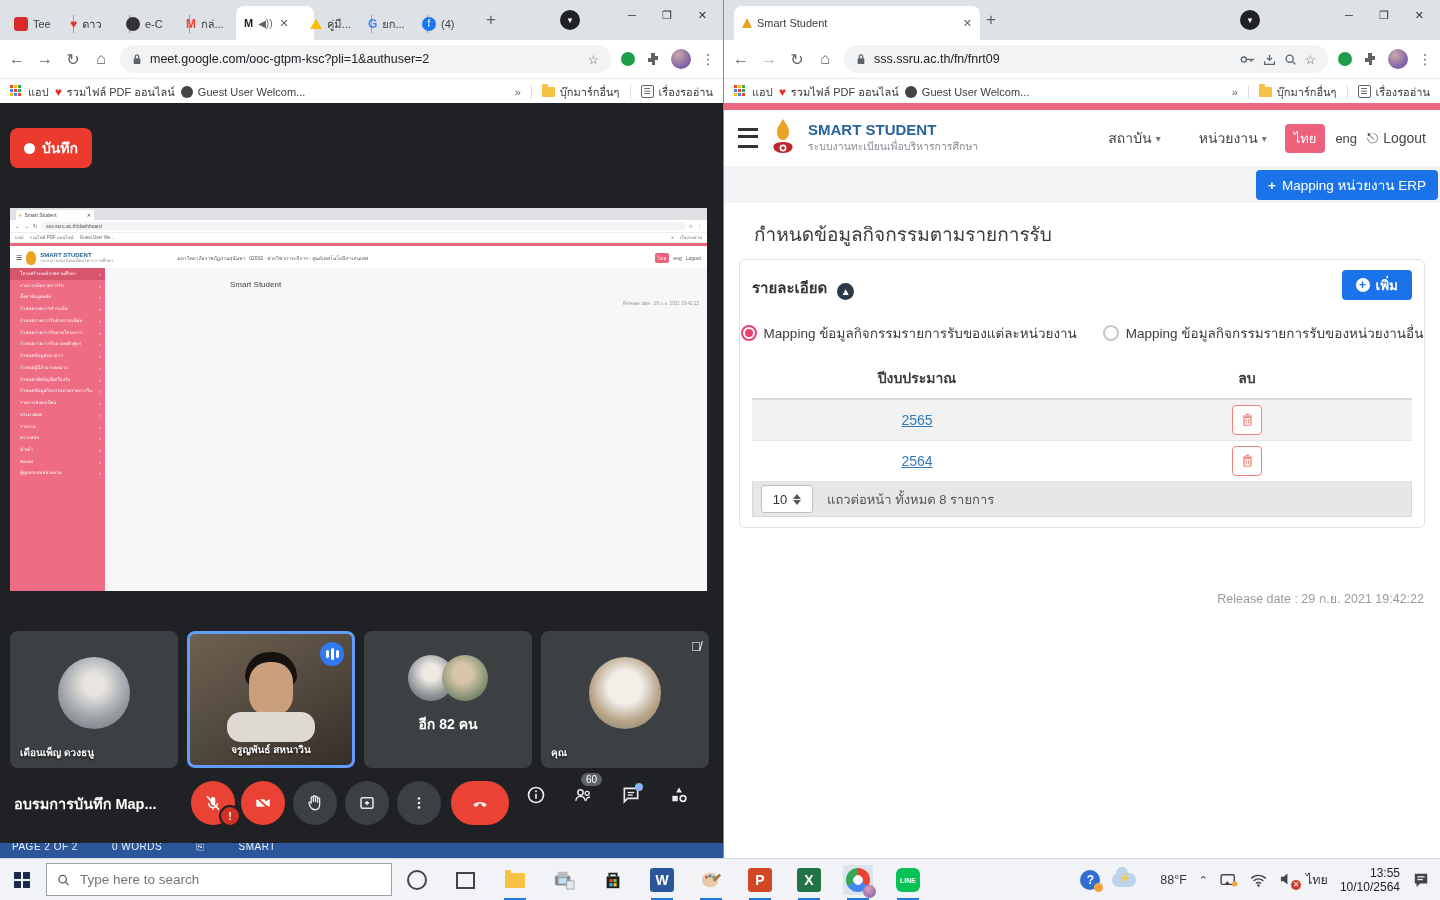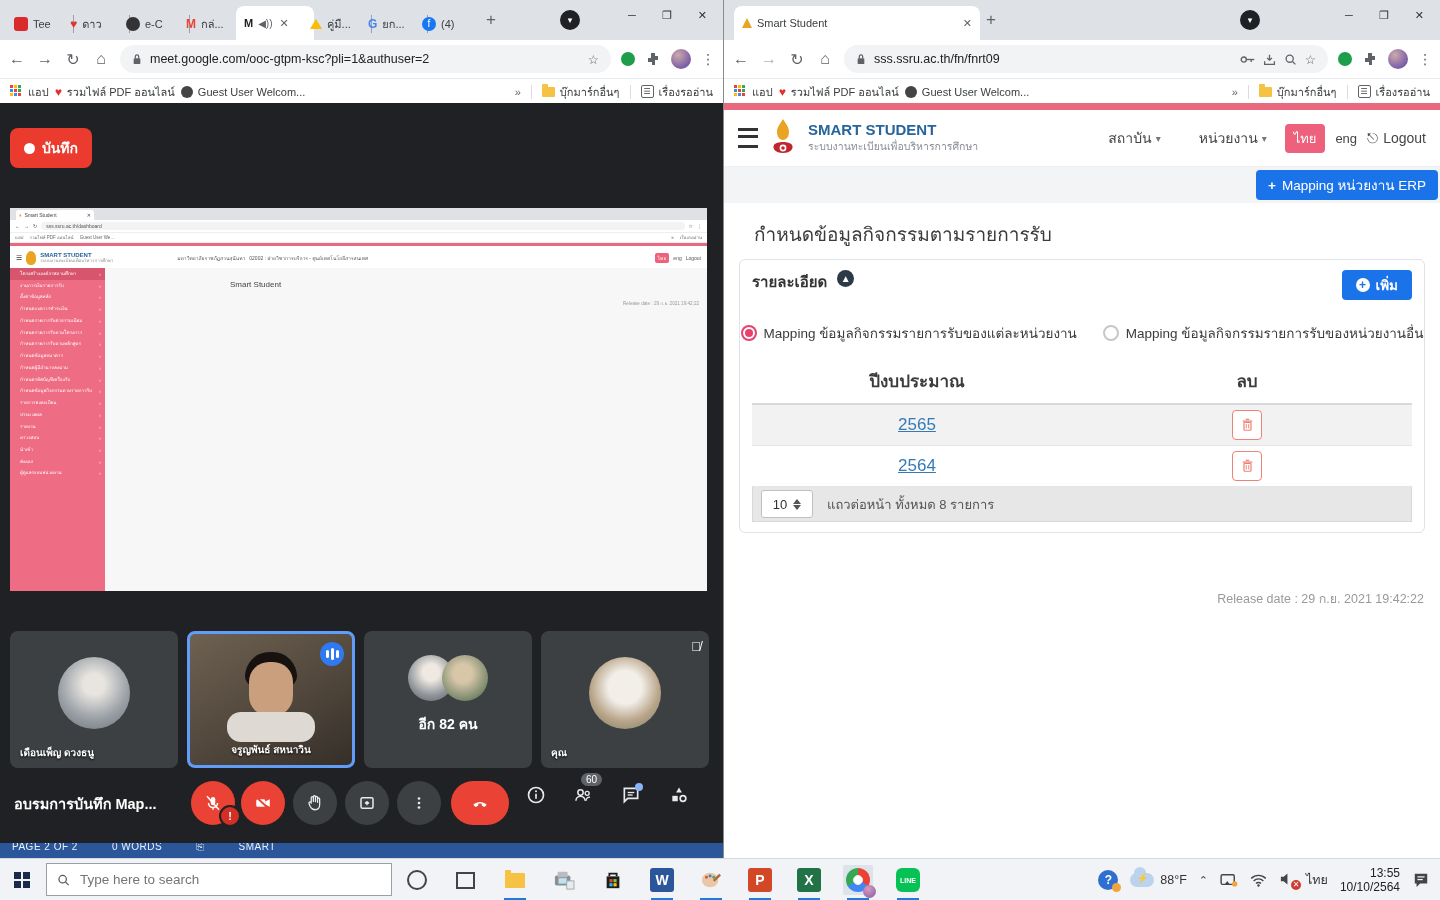--- a/index.html
+++ b/index.html
@@ -123,31 +123,31 @@
   .brand small{display:block;color:#8a8f96;font-weight:normal;font-size:10.5px;margin-top:2px}
   .nav-it{font-size:14px;color:#454545;display:flex;align-items:center;gap:4px}
   .chip-th{background:#ee617c;color:#fff;font-size:13px;border-radius:4px;padding:4px 9px}
   .lang-eng{font-size:13px;color:#454545}
   .logout{font-size:14px;color:#454545;display:flex;align-items:center;gap:5px}
   .grayband{height:36px;background:#f3f4f6;position:relative}
   .btn-blue{background:#1a73e8;color:#fff;border-radius:4px;display:flex;align-items:center;gap:6px;font-size:13.5px}
   #mapbtn{position:absolute;right:2px;top:3px;height:30px;padding:0 12px}
   .ptitle{font-size:19px;color:#3b3b3b;margin:16px 0 10px 30px}
   .card{margin:0 15px;border:1px solid #dfe2e6;border-radius:6px;background:#fff;position:relative;padding-bottom:10px}
-  .cardhead{display:flex;align-items:flex-start;padding:10px 12px 6px}
+  .cardhead{display:flex;align-items:flex-end;padding:10px 12px 6px}
   .cardhead .t{font-size:15px;font-weight:bold;color:#333;margin-right:10px}
   .collapse{width:17px;height:17px;border-radius:50%;background:#2c3a47;color:#fff;font-size:10px;display:flex;align-items:center;justify-content:center}
   #addbtn{margin-left:auto;height:30px;padding:0 14px;font-weight:bold}
   .oplus{width:14px;height:14px;border-radius:50%;background:#fff;color:#1a73e8;font-size:12px;font-weight:bold;display:flex;align-items:center;justify-content:center}
   .radios{display:flex;justify-content:center;gap:26px;margin:16px 0 14px;font-size:13.5px;color:#3c3c3c}
   .rad{display:flex;align-items:center;gap:7px}
   .rb{width:16px;height:16px;border-radius:50%;border:2px solid #c7c7c7;box-sizing:border-box}
   .rb.on{border-color:#e8416f;position:relative}
   .rb.on:after{content:"";position:absolute;left:2px;top:2px;width:8px;height:8px;border-radius:50%;background:#e8416f}
-  table.yr{width:calc(100% - 24px);margin:0 12px;border-collapse:collapse;font-size:17px}
+  table.yr{width:calc(100% - 24px);margin:0 12px;border-collapse:collapse;font-size:14px}
   table.yr th{font-weight:bold;color:#3c3c3c;padding:9px 0;border-bottom:2px solid #d7dadd;text-align:center}
   table.yr td{padding:5px 0;text-align:center;border-bottom:1px solid #e4e6e8}
   tr.alt{background:#f2f2f2}
   .yearlink{color:#337ab7}
   .delbtn{width:28px;height:28px;border:1px solid #ee8277;border-radius:4px;background:#fff;display:inline-flex;align-items:center;justify-content:center}
   .tfoot{margin:0 12px;background:#e7e7e7;border:1px solid #d9d9d9;border-top:none;height:34px;display:flex;align-items:center;gap:14px;padding:0 8px;font-size:13px;color:#555}
   .pagesel{width:50px;height:26px;background:#fff;border:1px solid #bfbfbf;border-radius:3px;display:flex;align-items:center;justify-content:center;gap:6px;font-size:13px;color:#333}
   .updown{display:flex;flex-direction:column;gap:1px}
   .updown i{width:0;height:0;border-left:4px solid transparent;border-right:4px solid transparent}
   .updown i.u{border-bottom:5px solid #555}
@@ -722,21 +722,21 @@
   <span class="tic openline chromewrap" style="left:843px">
       <span class="chrome-ball"></span>
       <span class="chrome-pr"></span>
     </span>
   <span class="tic openline" style="left:893px">
       <span class="appic" style="background:#06c153;font-size:7px;border-radius:6px">LINE</span>
     </span>
 
   <div class="tray">
     <span class="helpq">?</span>
-    <span style="display:flex;gap:6px">
+    <span style="display:flex;gap:24px">
       <span class="cloud"></span>
       <span>88°F</span>
     </span>
     <span style="font-size:11px;color:#444">⌃</span>
     <svg width="18" height="14" viewBox="0 0 20 16">
         <rect x="1" y="2" width="15" height="11" rx="1.5" fill="none" stroke="#444" stroke-width="1.6"></rect>
         <path d="M5 13l3-4 3 4" fill="#444"></path>
         <circle cx="16.5" cy="12.5" r="3" fill="#f2a33c"></circle>
       </svg>
     <svg width="17" height="13" viewBox="0 0 20 15">

